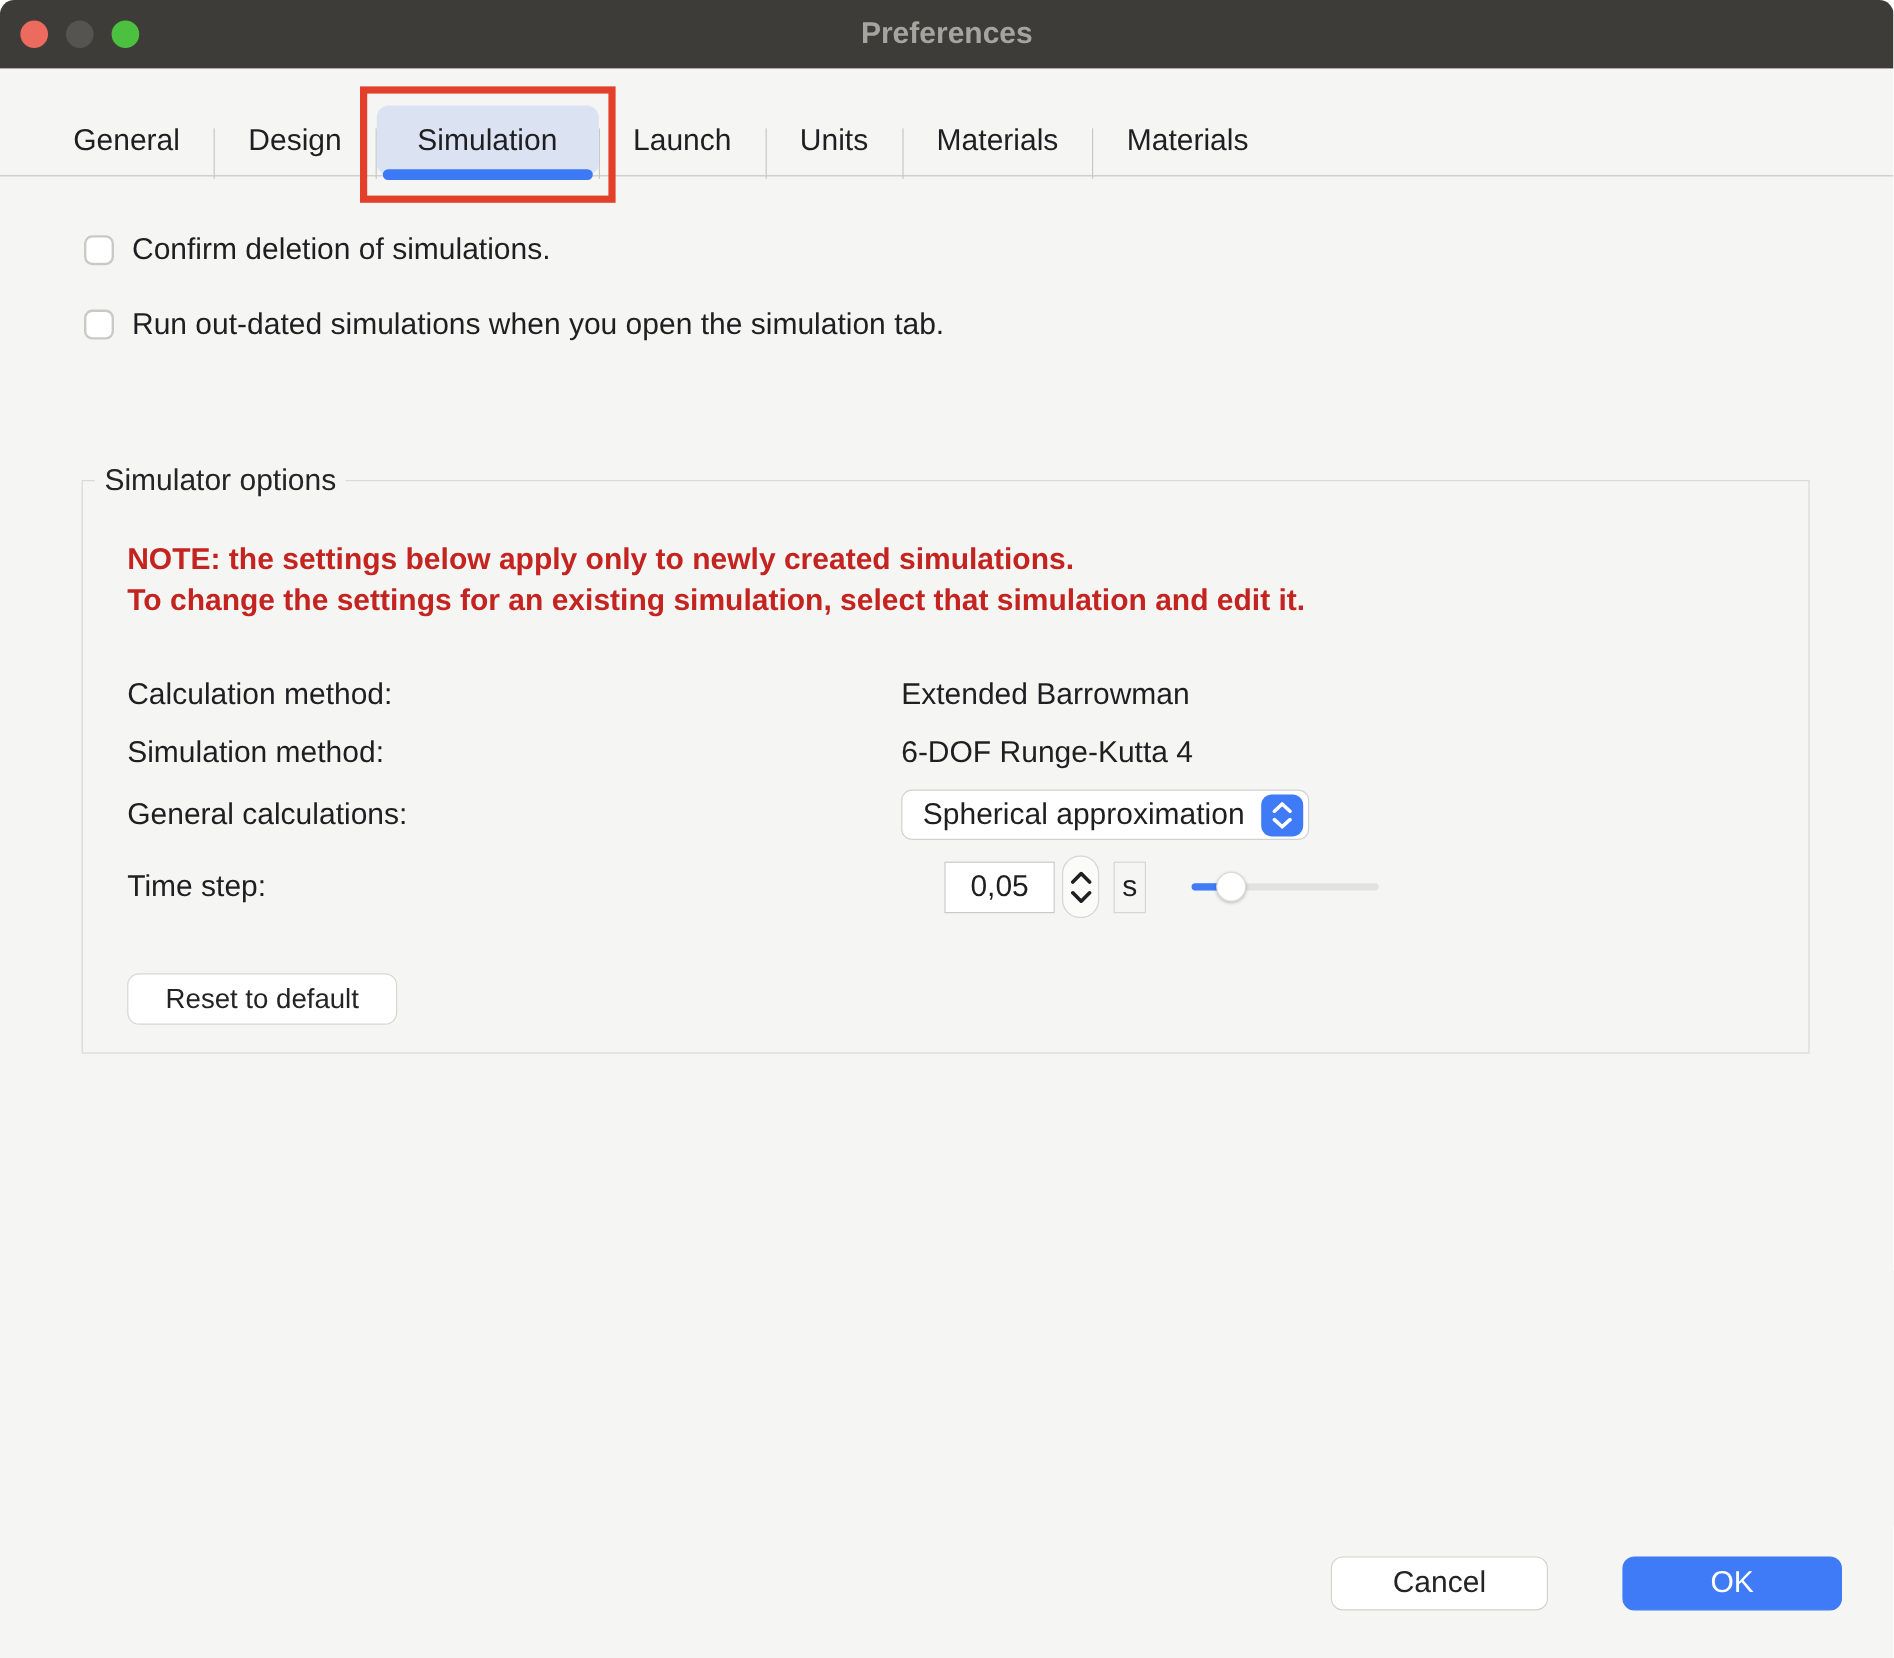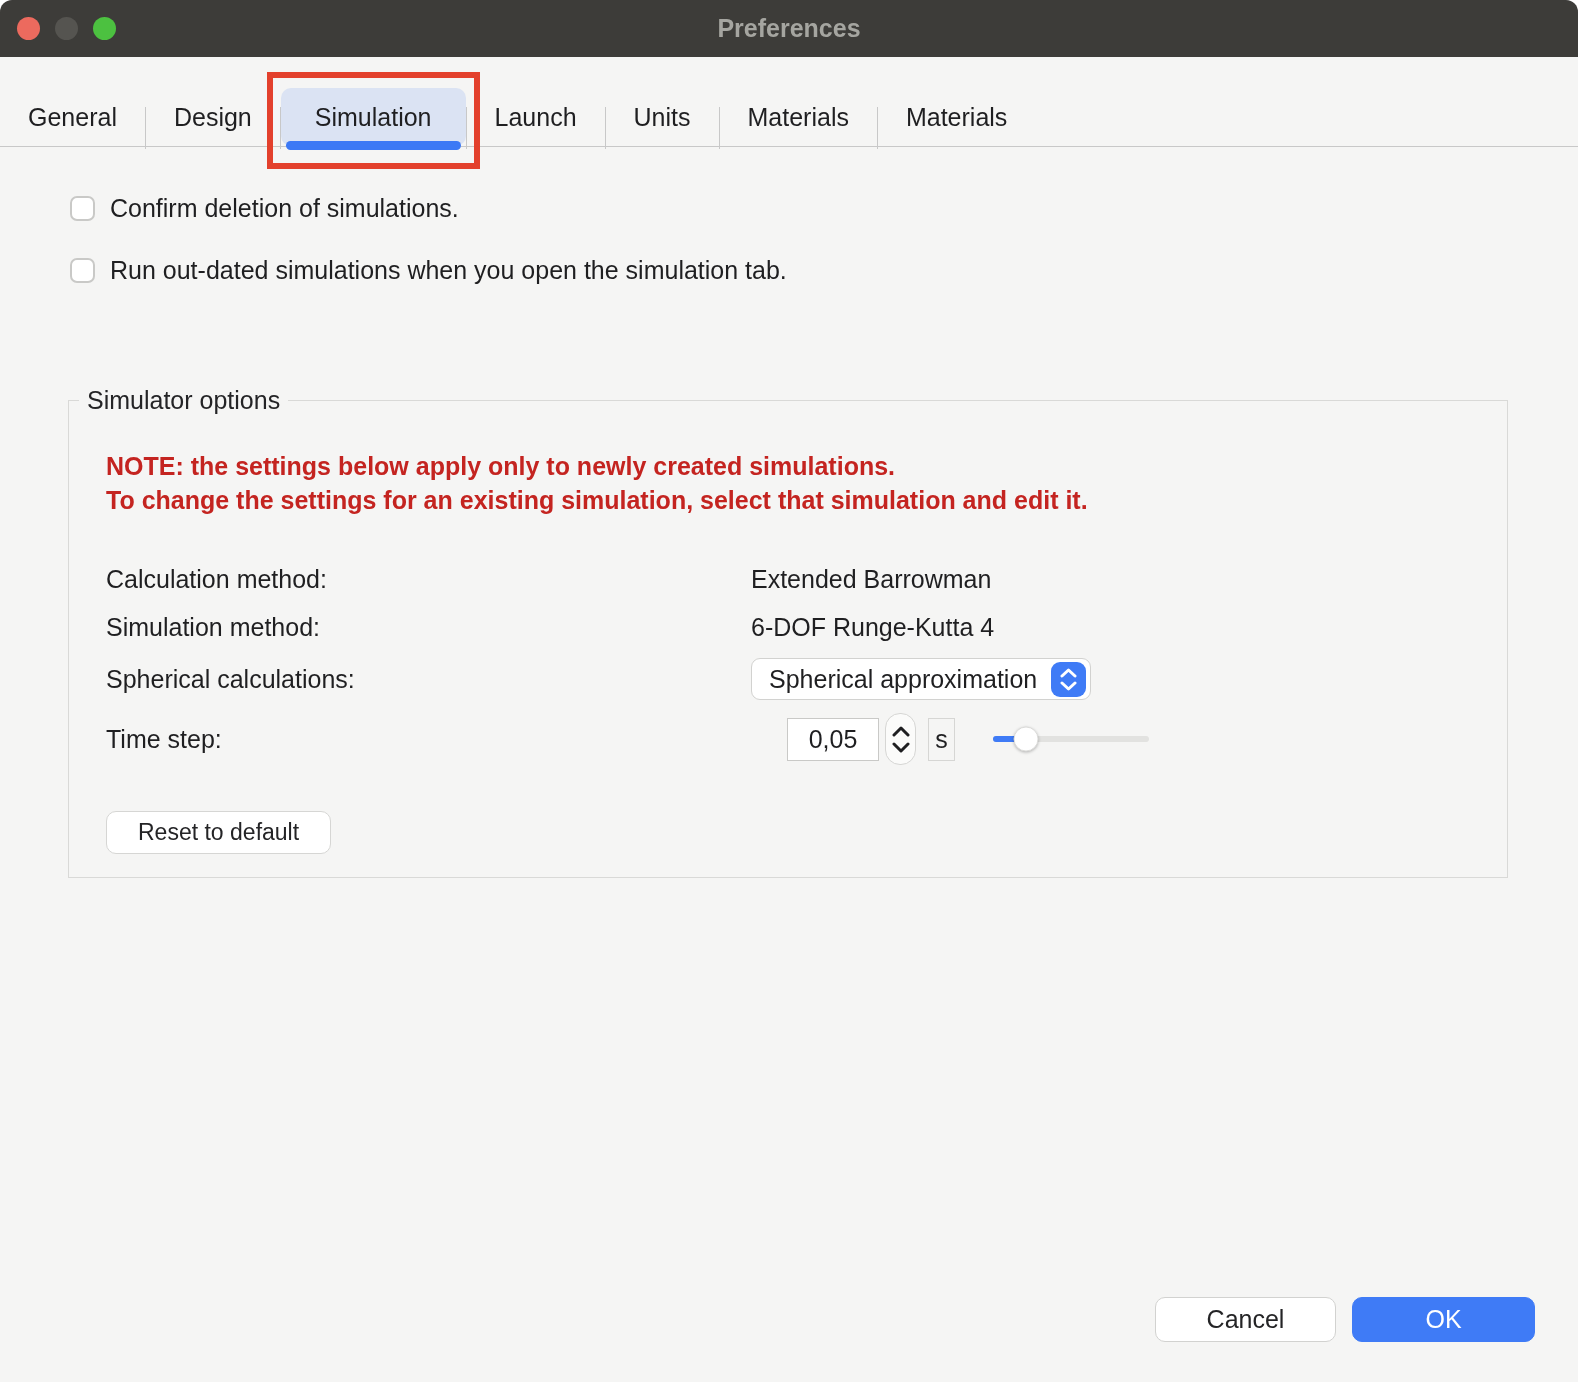--- a/index.html
+++ b/index.html
@@ -30,20 +30,21 @@
   .dot-min   { background: #555450; }
   .dot-zoom  { background: #4cc140; }
   .title {
     position: absolute; left: 0; right: 0; text-align: center;
     color: #a5a5a0; font-weight: bold; font-size: 25px;
   }
   
   .tabbar {
     height: 90px;
     display: flex; align-items: flex-end;
+    padding-left: 33px;
     border-bottom: 1px solid #c8c8c8;
     position: relative;
   }
   .tabwrap { display: flex; align-items: flex-end; height: 58px; }
   .tab {
     height: 58px;
     display: flex; align-items: center; justify-content: center;
     padding: 0 28px;
     font-size: 25px;
     color: #1f1f21;
@@ -187,21 +188,21 @@
   .footer {
     position: absolute;
     right: 43px; bottom: 40px;
     display: flex; gap: 16px;
   }
   .btn {
     height: 45px;
     border-radius: 10px;
     font-size: 25px;
     font-family: "Liberation Sans", sans-serif;
-    display: flex; align-items: center; justify-content: center;
+    display: flex; align-items: center; justify-content: center; margin-left: 46px;
   }
   .btn-cancel {
     width: 181px;
     background: #ffffff;
     border: 1px solid #d2d2d0;
     color: #242426;
   }
   .btn-ok {
     width: 183px;
     background: #3f7bf6;
@@ -269,21 +270,21 @@
           <span class="row-label">Calculation method:</span>
           <span class="row-value">Extended Barrowman</span>
         </div>
 
         <div class="row">
           <span class="row-label">Simulation method:</span>
           <span class="row-value">6-DOF Runge-Kutta 4</span>
         </div>
 
         <div class="row row-geodetic">
-          <span class="row-label">Spherical calculations:</span>
+          <span class="row-label">General calculations:</span>
           <div class="dropdown">
             <span class="dropdown-label">Spherical approximation</span>
             <span class="dropdown-btn">
               <svg class="chev" width="17" height="10" viewBox="0 0 17 10">
                   <polyline points="2,8 8.5,2 15,8" fill="none" stroke="#ffffff" stroke-width="3" stroke-linecap="round" stroke-linejoin="round"></polyline>
                 </svg>
               <svg class="chev" width="17" height="10" viewBox="0 0 17 10">
                   <polyline points="2,2 8.5,8 15,2" fill="none" stroke="#ffffff" stroke-width="3" stroke-linecap="round" stroke-linejoin="round"></polyline>
                 </svg>
             </span>

